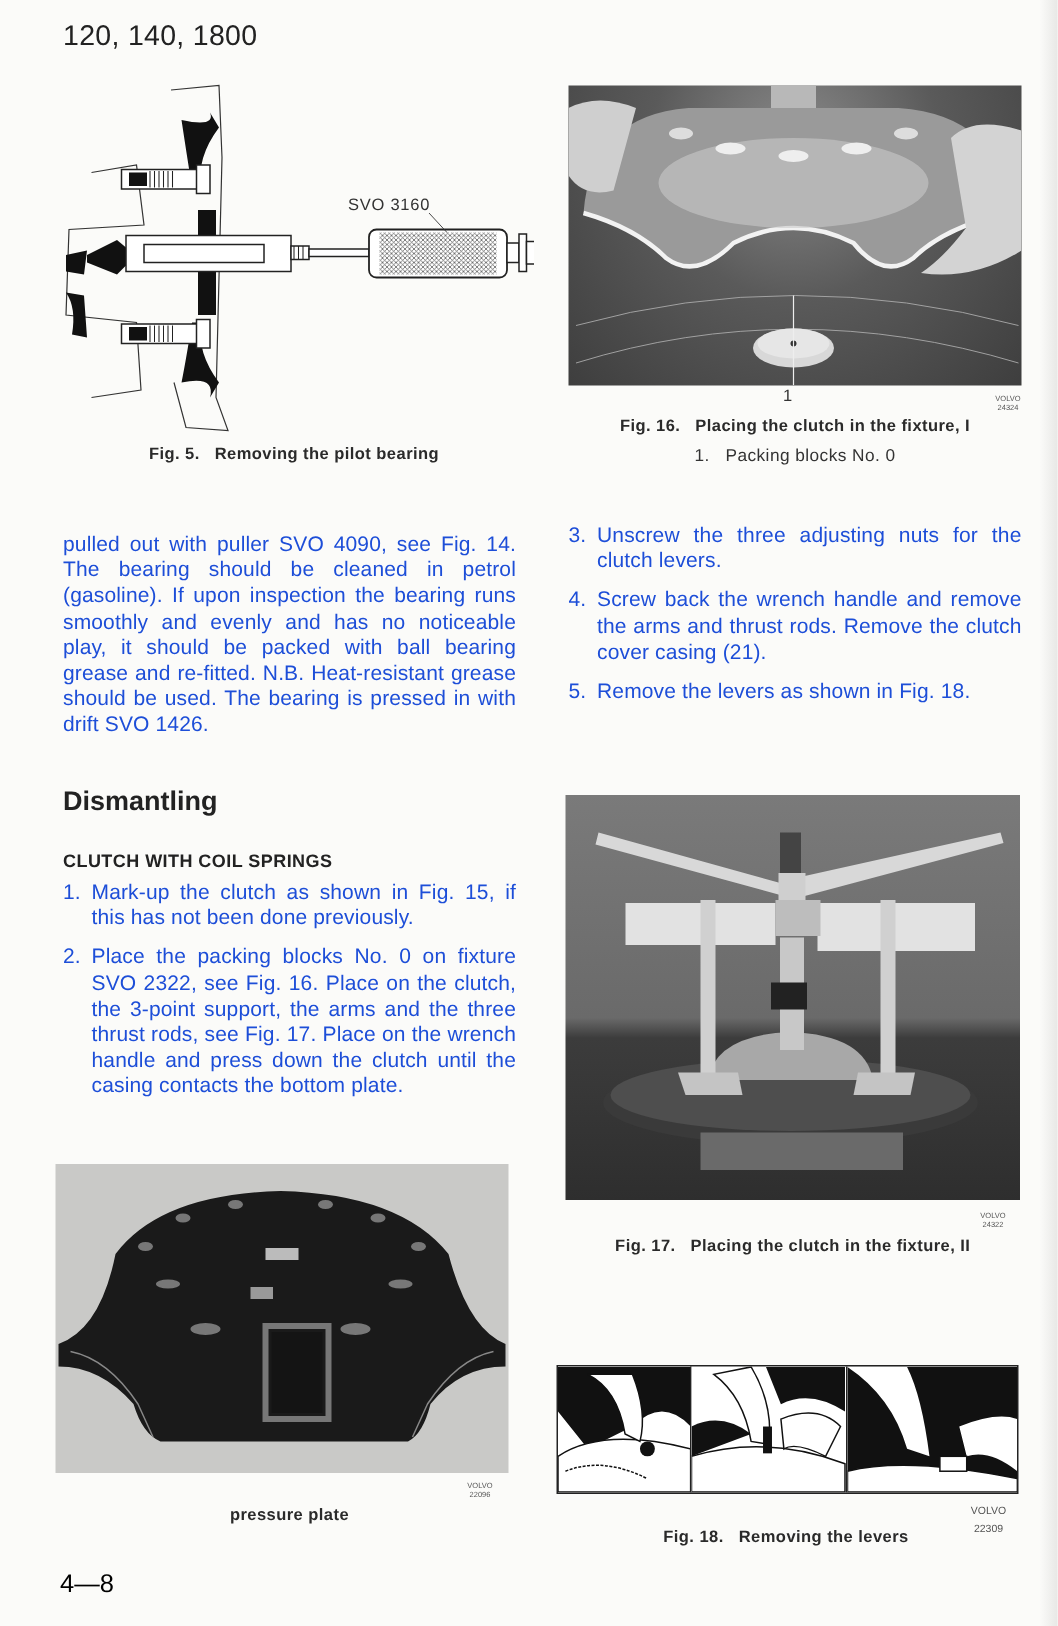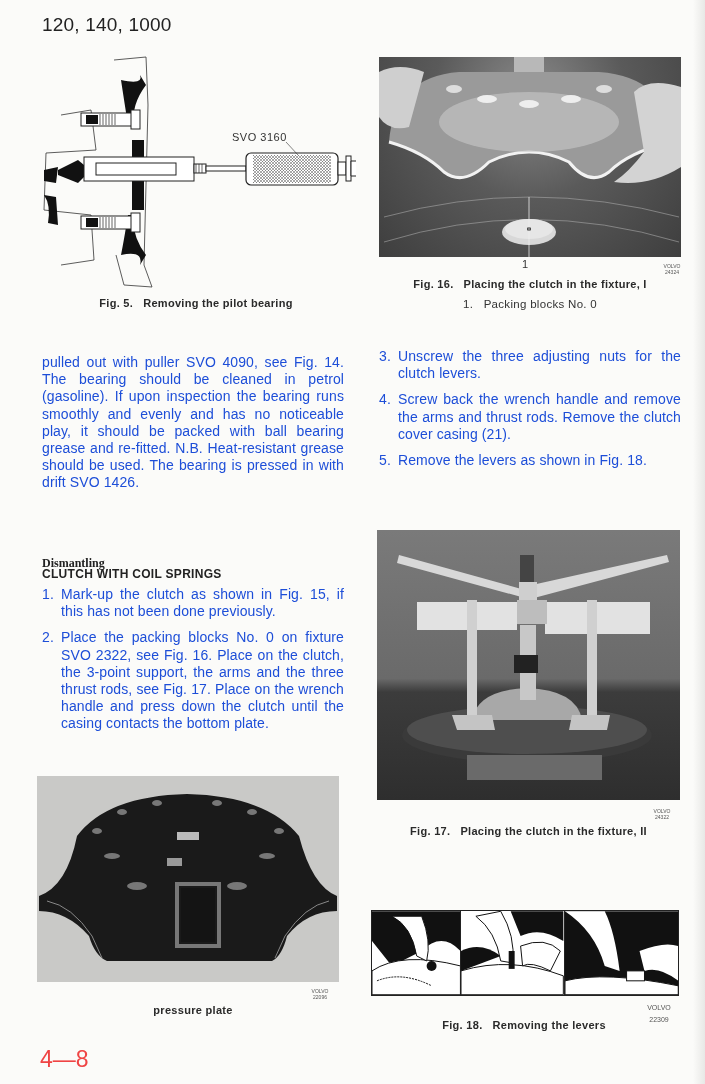--- a/index.html
+++ b/index.html
@@ -4,43 +4,43 @@
 <style>
   html, body { margin: 0; padding: 0; }
   body {
     width: 705px; height: 1084px; position: relative; overflow: hidden;
     background: #fbfbf9;
     font-family: "Liberation Sans", sans-serif;
     color: #2a2a2a;
   }
   .abs { position: absolute; }
   .header { left: 42px; top: 14px; font-size: 19px; color: #222; letter-spacing: 0.2px; }
-  .footer { left: 40px; top: 1046px; font-size: 23px; color: #ef4444; }
+  .footer { left: 40px; top: 1046px; font-size: 17px; color: #000000; }
   .edge { right: 0; top: 0; width: 12px; height: 1084px; background: linear-gradient(to right, #fbfbf9, #e8e8e6); }
 
   .caption { font-weight: bold; font-size: 11px; color: #2a2a2a; text-align: center; letter-spacing: 0.3px; }
   .caption .fignum { margin-right: 10px; }
   .legend { font-size: 11.5px; color: #333; text-align: center; letter-spacing: 0.3px; }
 
   .body-text { font-size: 14px; line-height: 17.2px; color: #1d4ed8; text-align: justify; letter-spacing: 0.1px; }
   .list { margin: 0; padding: 0; list-style: none; }
   .list li { display: flex; margin-bottom: 9px; }
   .list .num { width: 19px; flex: none; }
   .list .txt { flex: 1; text-align: justify; }
 
-  .section-title { left: 42px; top: 556px; font-size: 12px; font-weight: bold; color: #222; font-family: Liberation Serif, serif; }
+  .section-title { left: 42px; top: 524px; font-size: 18px; font-weight: bold; color: #222; }
   .subhead { left: 42px; top: 567px; font-size: 12px; font-weight: bold; color: #222; letter-spacing: 0.3px; }
 
   .photo { overflow: hidden; }
   .volvo-mark { font-size: 5px; color: #555; text-align: center; line-height: 6px; }
 </style>
 </head>
 <body>
 
-<div class="abs header">120, 140, 1000</div>
+<div class="abs header">120, 140, 1800</div>
 <div class="abs footer">4—8</div>
 <div class="abs edge"></div>
 
 <div class="abs" style="left:36px; top:55px; width:320px; height:235px;">
   <svg width="320" height="235" viewBox="0 0 320 235">
 
     <path d="M78 5 L110 2 L112 50 L108 210 L116 232 L88 230 L80 200" fill="none" stroke="#333" stroke-width="0.8"></path>
     <path d="M25 60 L55 55 L60 95 L10 98 L8 155 L55 160 L58 205 L25 210" fill="none" stroke="#333" stroke-width="0.8"></path>
 
     <path d="M85 25 Q108 30 104 20 L110 30 Q95 50 98 70 L92 70 Q88 45 85 25 Z" fill="#111"></path>

